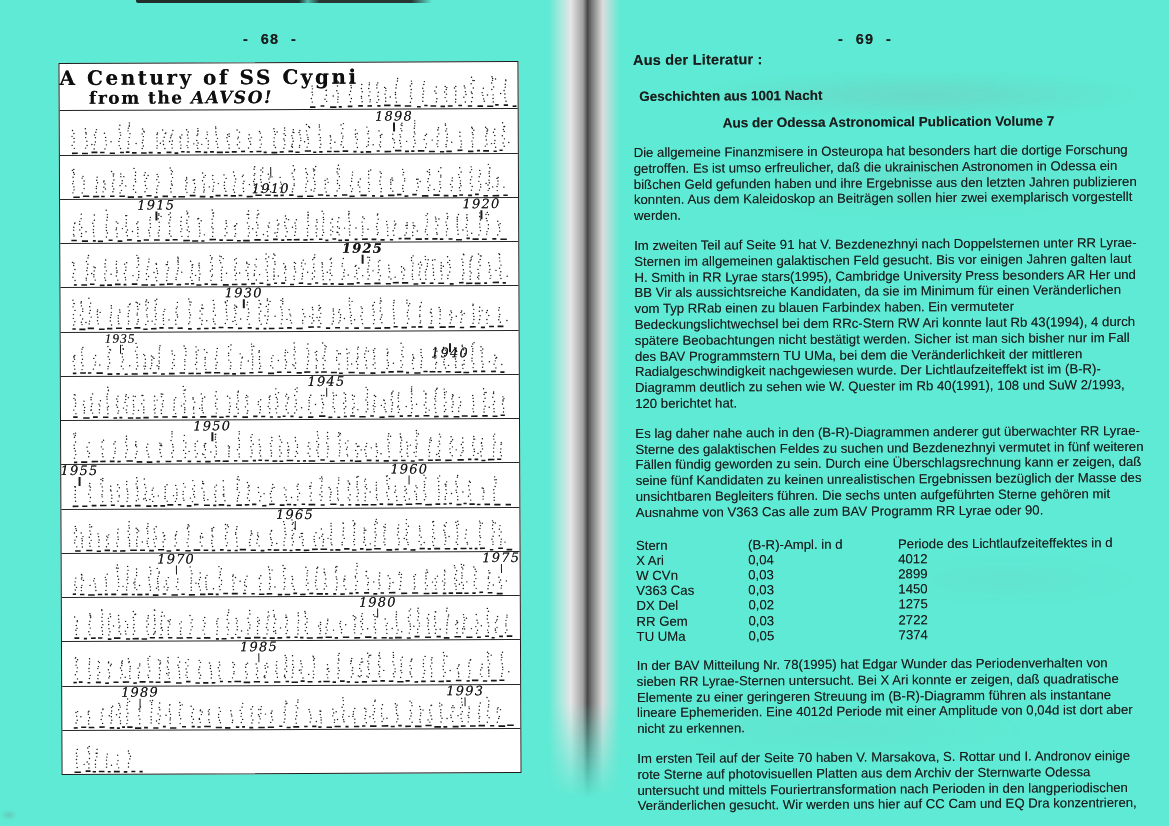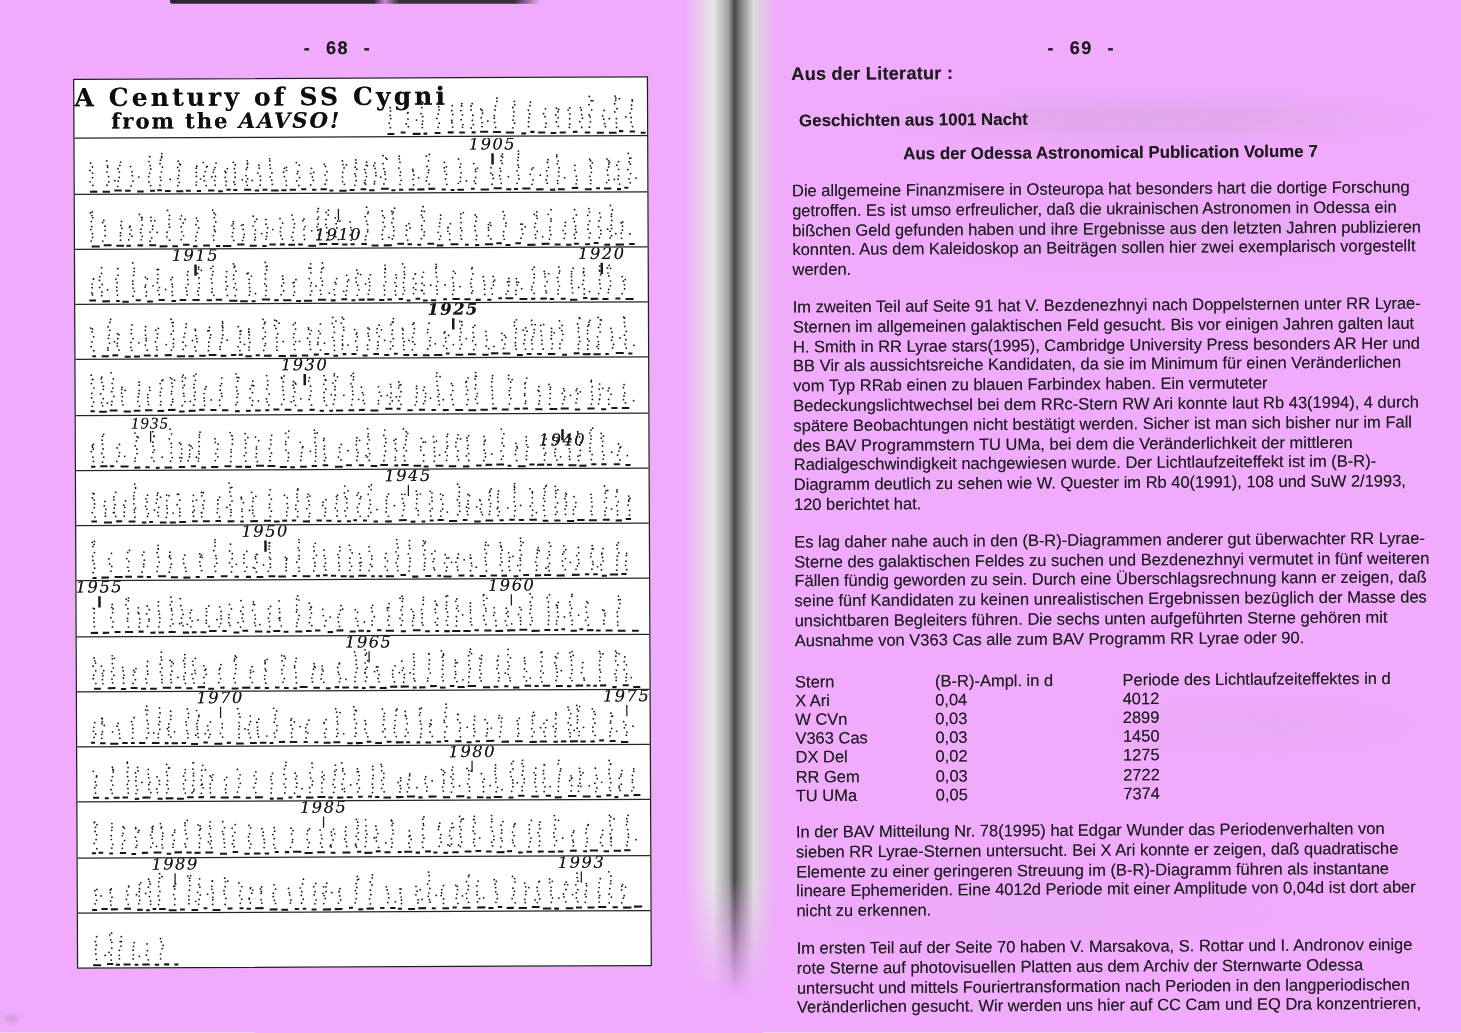--- a/index.html
+++ b/index.html
@@ -1,21 +1,21 @@
 <!DOCTYPE html>
 <html><head>
 <meta charset="utf-8">
 <style>
   html,body{margin:0;padding:0}
   body{
     width:1169px;height:826px;overflow:hidden;position:relative;
     background:#fdfdfd;color:#1c1c1c;
     font-family:"Liberation Sans",sans-serif;
   }
-  .scan{position:absolute;inset:0;background:#f0abfc}
+  .scan{position:absolute;inset:0;background:#5eead4}
 
   
   .top-streak{position:absolute;left:136px;top:0;width:296px;height:3px;
     background:linear-gradient(90deg,#1a1a1a 0 55%,rgba(26,26,26,.25) 58%,#222 62% 93%,rgba(0,0,0,0));
     border-radius:0 0 2px 2px;opacity:.9}
   .spine{position:absolute;left:548px;top:0;width:76px;height:798px;
     background:linear-gradient(90deg,rgba(225,225,225,0) 0%,#e6e6e6 30%,#a0a0a0 46%,#474747 52%,#7b7b7b 58%,#dcdcdc 72%,rgba(235,235,235,0) 95%);
     -webkit-mask-image:linear-gradient(to bottom,#000 88%,transparent 100%);
     mask-image:linear-gradient(to bottom,#000 88%,transparent 100%)}
   .smudge{position:absolute;border-radius:50%;filter:blur(3px);
@@ -78,21 +78,21 @@
           <div class="t1">A Century of SS Cygni</div>
           <div class="t2"><span>from the </span><span class="em">AAVSO!</span></div>
         </div>
         <svg class="fig-header-curve" id="hdrCurve" viewBox="0 0 215.44863891601562 46.93876647949219">
             <path d="M7.7 40.0h.1M6.8 36.3h.1M8.1 32.6h.1M7.6 30.0h.1M7.9 26.5h.1M7.6 23.7h.1M22.4 39.3h.1M20.7 37.1h.1M22.1 33.1h.1M21.8 28.2h.1M22.2 27.9h.1M29.1 33.9h.1M33.8 40.1h.1M33.8 37.3h.1M34.1 34.8h.1M34.1 31.2h.1M32.8 28.6h.1M33.5 23.7h.1M34.3 19.5h.1M33.3 18.6h.1M34.2 20.7h.1M46.7 39.9h.1M47.6 36.5h.1M45.7 32.7h.1M46.8 29.1h.1M47.6 25.6h.1M47.3 23.2h.1M47.0 19.4h.1M48.1 17.7h.1M58.6 39.8h.1M58.0 36.2h.1M57.9 34.4h.1M58.7 29.6h.1M57.9 26.4h.1M58.3 22.2h.1M66.6 40.0h.1M66.9 37.8h.1M65.5 33.8h.1M66.6 29.8h.1M65.4 26.3h.1M65.9 22.5h.1M66.1 20.6h.1M73.7 40.6h.1M75.5 37.9h.1M74.7 34.4h.1M75.1 30.2h.1M73.7 25.8h.1M73.7 22.8h.1M74.6 20.7h.1M82.6 39.5h.1M82.6 36.2h.1M82.0 32.2h.1M83.0 28.6h.1M82.7 26.3h.1M81.6 25.3h.1M87.3 35.1h.1M93.6 40.2h.1M92.9 36.1h.1M92.6 32.7h.1M92.6 30.6h.1M93.2 25.9h.1M93.6 22.7h.1M94.7 18.9h.1M94.9 16.3h.1M107.8 40.6h.1M109.1 36.8h.1M107.9 34.3h.1M108.4 31.0h.1M108.7 27.6h.1M107.8 24.0h.1M109.3 21.7h.1M109.0 19.0h.1M120.5 39.7h.1M120.6 35.8h.1M120.8 32.4h.1M121.4 29.3h.1M120.5 26.3h.1M121.6 22.6h.1M122.2 19.6h.1M134.4 40.2h.1M134.9 37.1h.1M134.0 31.6h.1M132.8 29.2h.1M134.4 25.2h.1M144.9 39.6h.1M143.3 36.0h.1M144.7 32.5h.1M142.8 30.2h.1M145.1 25.8h.1M143.4 24.7h.1M144.5 27.7h.1M153.9 40.5h.1M154.1 37.8h.1M154.1 33.4h.1M154.3 29.5h.1M152.9 26.3h.1M154.2 24.6h.1M163.9 40.5h.1M162.4 35.8h.1M164.6 33.0h.1M164.0 30.0h.1M163.6 26.2h.1M162.9 24.3h.1M170.2 40.3h.1M171.0 36.0h.1M170.8 31.9h.1M170.1 30.4h.1M172.1 26.4h.1M169.9 22.0h.1M171.7 18.7h.1M170.3 15.3h.1M173.2 18.8h.1M183.3 39.9h.1M182.6 37.5h.1M181.9 33.9h.1M181.1 31.1h.1M182.3 26.7h.1M186.5 33.5h.1M192.4 40.6h.1M192.2 37.1h.1M192.3 33.4h.1M191.0 28.0h.1M192.8 25.3h.1M190.9 21.3h.1M191.7 18.6h.1M191.9 16.7h.1M191.2 15.0h.1M194.8 17.2h.1M200.0 32.1h.1M205.4 40.0h.1M204.3 36.3h.1M204.3 32.6h.1M203.5 29.0h.1M204.7 25.6h.1M204.7 22.6h.1M205.3 19.2h.1M205.2 18.3h.1" stroke="#1b1b1b" stroke-width="1.45" stroke-linecap="round" fill="none"></path>
             <path d="M5.4 45.2h5.6M16.2 44.0h3.9M25.9 45.2h6.5M34.8 45.0h3.1M43.9 44.6h4.8M54.6 44.1h4.8M64.0 44.2h4.6M74.1 44.2h3.3M81.0 43.7h6.6M91.6 44.0h6.4M102.1 44.4h6.6M114.6 45.2h3.9M122.0 44.0h3.4M128.4 44.5h5.8M138.6 45.0h4.6M146.0 44.6h5.0M156.7 44.1h3.9M166.4 44.7h4.5M176.3 44.9h5.7M186.2 45.0h6.2M194.4 43.7h3.5M203.1 44.0h4.4M212.1 45.1h4.0" stroke="#171717" stroke-width="1.7" fill="none"></path>
           </svg>
       </div>
       <div id="strips">
           <div class="strip">
-            <span class="yr" style="left: 73%;">1905</span>
+            <span class="yr" style="left: 73%;">1898</span>
             <i class="yrtick" style="left: 73%;"></i>
             <svg class="curve" viewBox="0 0 458.18426513671875 45.23235321044922">
               <path d="M4.6 38.1h.1M2.4 35.0h.1M4.4 31.5h.1M4.4 27.7h.1M2.3 25.5h.1M4.3 22.6h.1M2.8 19.4h.1M4.3 22.6h.1M16.4 37.9h.1M18.0 35.1h.1M17.8 30.7h.1M16.5 26.9h.1M17.1 23.1h.1M16.3 17.6h.1M16.8 21.5h.1M23.0 34.2h.1M25.4 38.9h.1M25.7 34.5h.1M26.7 31.5h.1M26.8 27.0h.1M25.8 24.2h.1M27.2 21.4h.1M27.9 18.6h.1M36.7 38.8h.1M38.2 34.6h.1M37.7 30.1h.1M37.4 26.8h.1M36.2 22.4h.1M43.1 31.3h.1M53.0 38.4h.1M51.6 35.4h.1M51.3 31.0h.1M52.1 28.1h.1M53.1 24.5h.1M52.6 21.8h.1M51.6 18.3h.1M52.4 14.2h.1M60.8 38.2h.1M61.6 34.1h.1M61.0 31.3h.1M62.1 27.1h.1M62.9 23.0h.1M60.9 20.0h.1M61.3 17.2h.1M62.3 14.0h.1M62.4 11.7h.1M62.2 15.1h.1M69.3 33.3h.1M75.7 38.6h.1M76.9 35.9h.1M75.8 32.6h.1M76.5 30.0h.1M76.9 26.1h.1M75.7 23.3h.1M77.3 20.4h.1M76.1 18.1h.1M78.0 21.2h.1M91.1 38.2h.1M91.3 35.6h.1M91.3 30.9h.1M91.1 27.5h.1M91.2 24.0h.1M91.7 22.4h.1M94.7 33.1h.1M99.4 38.6h.1M98.0 34.5h.1M97.6 30.8h.1M98.7 26.9h.1M99.8 23.0h.1M97.1 19.3h.1M100.4 22.5h.1M104.3 31.4h.1M107.0 38.3h.1M106.6 34.4h.1M107.2 30.9h.1M105.4 27.5h.1M106.0 25.4h.1M107.8 19.8h.1M106.9 23.6h.1M116.0 38.5h.1M116.2 35.2h.1M115.4 31.8h.1M115.2 26.7h.1M117.2 24.5h.1M116.0 27.9h.1M123.5 37.8h.1M122.6 35.7h.1M123.7 31.7h.1M123.7 27.9h.1M123.1 24.6h.1M123.9 21.5h.1M122.2 19.2h.1M129.7 33.9h.1M133.8 38.5h.1M133.0 35.5h.1M134.1 33.1h.1M132.8 30.4h.1M133.1 25.2h.1M133.9 23.6h.1M134.0 20.8h.1M133.9 18.0h.1M134.2 20.2h.1M138.0 34.5h.1M144.6 38.5h.1M144.9 34.5h.1M144.8 31.0h.1M142.7 28.3h.1M143.9 24.3h.1M143.6 21.7h.1M154.8 37.9h.1M154.3 34.3h.1M153.1 31.5h.1M154.5 28.3h.1M153.2 24.5h.1M152.8 21.6h.1M152.8 18.1h.1M152.6 16.4h.1M166.6 38.7h.1M166.4 34.9h.1M164.9 31.4h.1M164.3 27.7h.1M165.0 24.5h.1M166.7 23.7h.1M166.7 26.3h.1M177.0 38.8h.1M175.2 35.1h.1M177.6 32.3h.1M175.7 28.9h.1M176.3 27.1h.1M177.5 21.9h.1M175.0 19.7h.1M186.9 38.5h.1M189.1 34.6h.1M188.4 31.8h.1M187.0 28.9h.1M187.6 24.6h.1M189.5 27.9h.1M199.0 37.9h.1M200.3 34.5h.1M199.0 30.2h.1M200.6 27.4h.1M199.3 23.0h.1M198.4 21.3h.1M215.1 38.1h.1M213.6 35.8h.1M213.5 32.0h.1M213.8 28.0h.1M214.9 24.4h.1M214.1 21.5h.1M213.5 18.5h.1M216.9 21.9h.1M223.9 38.9h.1M225.0 35.1h.1M224.6 31.2h.1M223.9 29.3h.1M225.6 25.5h.1M224.2 23.8h.1M224.9 20.2h.1M224.7 17.7h.1M232.0 36.9h.1M232.9 38.0h.1M232.6 34.8h.1M233.6 31.7h.1M233.0 28.4h.1M232.3 25.8h.1M233.5 22.2h.1M233.8 19.6h.1M234.4 22.6h.1M240.2 37.9h.1M240.4 36.0h.1M241.6 31.0h.1M241.5 28.4h.1M240.9 24.8h.1M239.8 22.6h.1M240.7 20.4h.1M245.6 32.2h.1M248.2 37.9h.1M249.6 33.9h.1M249.2 29.9h.1M249.1 27.8h.1M248.2 25.0h.1M247.6 20.9h.1M249.9 16.3h.1M247.6 14.2h.1M250.8 17.3h.1M261.7 38.3h.1M262.6 34.9h.1M261.8 30.9h.1M262.2 28.0h.1M260.8 24.7h.1M261.7 19.9h.1M261.1 16.9h.1M261.1 14.7h.1M273.1 38.8h.1M272.5 34.1h.1M273.3 30.5h.1M272.7 27.3h.1M272.4 25.9h.1M277.3 32.9h.1M286.1 38.2h.1M283.7 35.5h.1M284.4 32.3h.1M285.4 28.6h.1M285.8 26.5h.1M284.3 23.4h.1M285.6 18.7h.1M283.8 14.8h.1M286.3 13.4h.1M300.8 38.5h.1M299.8 33.9h.1M300.7 30.1h.1M299.1 27.5h.1M298.7 24.6h.1M298.9 20.1h.1M300.6 23.8h.1M310.5 37.6h.1M312.2 36.0h.1M312.3 32.6h.1M312.9 28.9h.1M311.9 24.2h.1M312.5 21.5h.1M310.8 17.2h.1M317.3 35.7h.1M324.9 37.8h.1M323.9 35.8h.1M325.0 32.8h.1M325.0 27.9h.1M324.9 26.1h.1M323.5 21.2h.1M326.5 25.0h.1M338.7 38.5h.1M339.7 33.7h.1M339.1 30.7h.1M337.7 29.2h.1M337.9 24.7h.1M346.4 37.8h.1M345.8 34.2h.1M345.1 31.4h.1M346.0 27.6h.1M345.4 25.2h.1M347.3 21.2h.1M346.4 18.9h.1M346.6 15.0h.1M347.5 13.3h.1M347.6 15.8h.1M352.4 32.3h.1M359.6 37.9h.1M361.3 34.2h.1M360.8 31.2h.1M359.7 27.4h.1M361.1 24.5h.1M360.5 22.5h.1M360.4 18.6h.1M360.8 16.1h.1M361.0 13.5h.1M360.9 10.9h.1M372.2 38.8h.1M373.0 35.0h.1M370.7 30.4h.1M371.9 26.3h.1M373.2 25.0h.1M379.1 31.1h.1M384.9 37.9h.1M384.1 35.1h.1M385.1 31.7h.1M384.4 27.5h.1M386.0 24.6h.1M385.0 20.6h.1M385.7 18.2h.1M385.2 20.4h.1M393.7 38.0h.1M393.6 35.7h.1M394.7 31.9h.1M394.5 28.5h.1M395.0 25.1h.1M393.4 21.7h.1M394.2 19.4h.1M393.0 15.7h.1M393.0 14.2h.1M399.5 33.4h.1M409.1 38.5h.1M409.7 35.4h.1M409.3 32.1h.1M408.1 27.2h.1M408.1 23.0h.1M421.2 38.3h.1M421.4 35.5h.1M420.7 32.3h.1M421.9 28.9h.1M421.8 25.4h.1M421.1 23.5h.1M421.2 19.2h.1M420.5 17.8h.1M422.7 21.0h.1M434.6 37.6h.1M436.4 35.5h.1M435.7 31.3h.1M435.2 27.2h.1M436.3 24.5h.1M436.5 22.1h.1M436.3 19.3h.1M435.0 17.9h.1M437.1 20.7h.1M441.1 35.0h.1M445.4 38.9h.1M444.2 34.8h.1M444.7 31.8h.1M444.6 26.5h.1M443.2 23.1h.1M444.6 20.1h.1M454.4 37.9h.1M453.3 34.5h.1M454.7 30.1h.1M452.5 26.9h.1M454.5 22.3h.1M453.6 20.4h.1M454.1 17.3h.1M452.8 13.3h.1M454.9 17.2h.1M459.2 33.9h.1" stroke="#1b1b1b" stroke-width="1.45" stroke-linecap="round" fill="none"></path>
               <path d="M2.2 43.3h6.1M12.7 43.5h6.2M22.6 42.4h6.2M31.6 42.6h4.7M41.7 43.4h5.5M52.5 42.7h4.1M58.6 42.3h3.8M65.0 43.1h4.8M74.5 43.3h5.8M82.5 42.9h4.1M91.6 43.2h3.6M101.1 42.7h5.2M109.5 43.5h3.9M116.4 42.2h3.6M122.2 42.4h3.3M131.2 42.2h5.9M140.1 42.9h3.7M146.7 42.4h4.0M153.8 43.0h6.3M162.4 42.9h4.3M169.4 42.5h5.2M179.0 42.1h4.3M188.1 42.5h3.6M195.2 42.2h5.3M202.7 43.2h3.3M210.9 43.5h6.1M219.5 42.8h4.2M228.7 42.2h4.8M235.9 43.2h4.5M245.8 41.9h6.5M254.5 43.3h3.4M260.9 42.9h3.5M269.0 42.6h4.8M276.1 42.6h6.0M285.4 42.2h5.8M296.6 42.8h3.4M304.1 43.3h3.1M309.7 43.1h5.5M321.0 42.2h3.2M329.2 42.9h6.9M340.1 42.0h6.7M350.6 42.8h4.2M357.1 42.6h3.4M364.1 42.3h6.8M375.7 43.0h6.2M387.2 43.3h4.4M393.9 43.0h5.7M405.5 41.9h5.3M416.5 43.1h5.7M425.9 42.3h3.2M432.4 42.6h6.1M443.3 43.1h3.4M449.5 42.0h3.3" stroke="#171717" stroke-width="1.7" fill="none"></path>
             </svg>
           </div>
           <div class="strip">
             <span class="yr" style="left: 46%; margin-top: 28px;">1910</span>
             <i class="yrtick" style="left: 46%;"></i>
             <svg class="curve" viewBox="0 0 458.184326171875 45.23236083984375">

